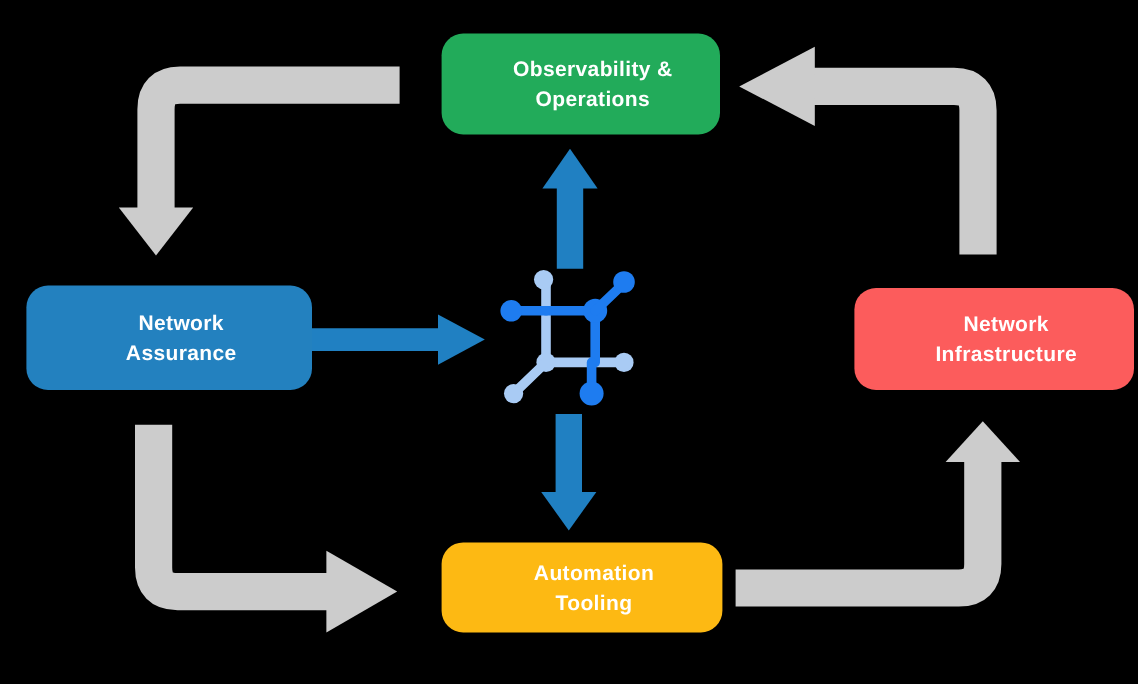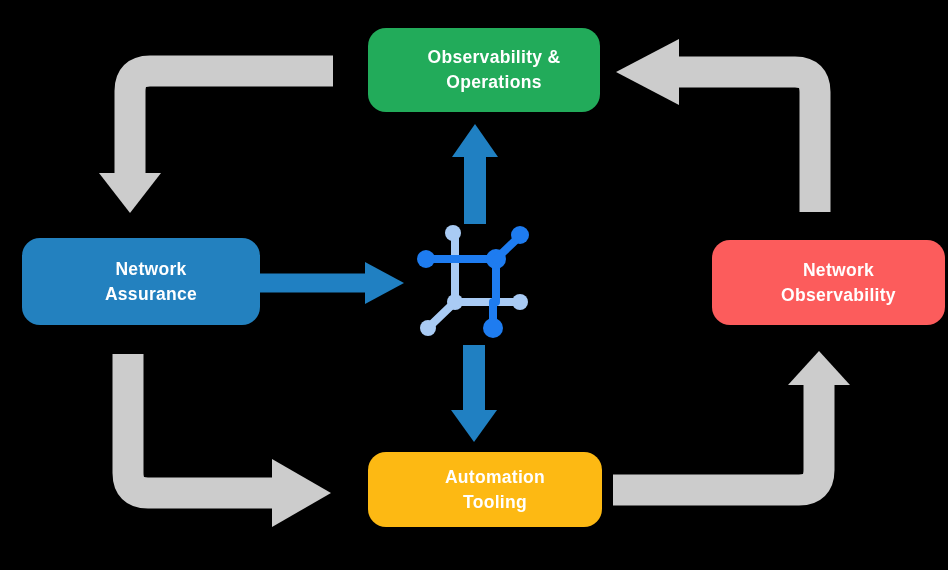--- a/index.html
+++ b/index.html
@@ -94,21 +94,21 @@
     <span>Operations</span>
   </div>
 
   <div class="node node-operations" style="background: rgb(35, 129, 191);">
     <span>Network</span>
     <span>Assurance</span>
   </div>
 
   <div class="node node-infrastructure" style="background: rgb(252, 92, 92);">
     <span>Network</span>
-    <span>Observability</span>
+    <span>Infrastructure</span>
   </div>
 
   <div class="node node-automation" style="background: rgb(253, 185, 19);">
     <span>Automation</span>
     <span>Tooling</span>
   </div>
 
   <svg class="center-icon" viewBox="0 0 130 130" aria-hidden="true">
 
     <path class="icon-line" d="M 43 39 V 82" stroke="#A9CBF4"></path>

